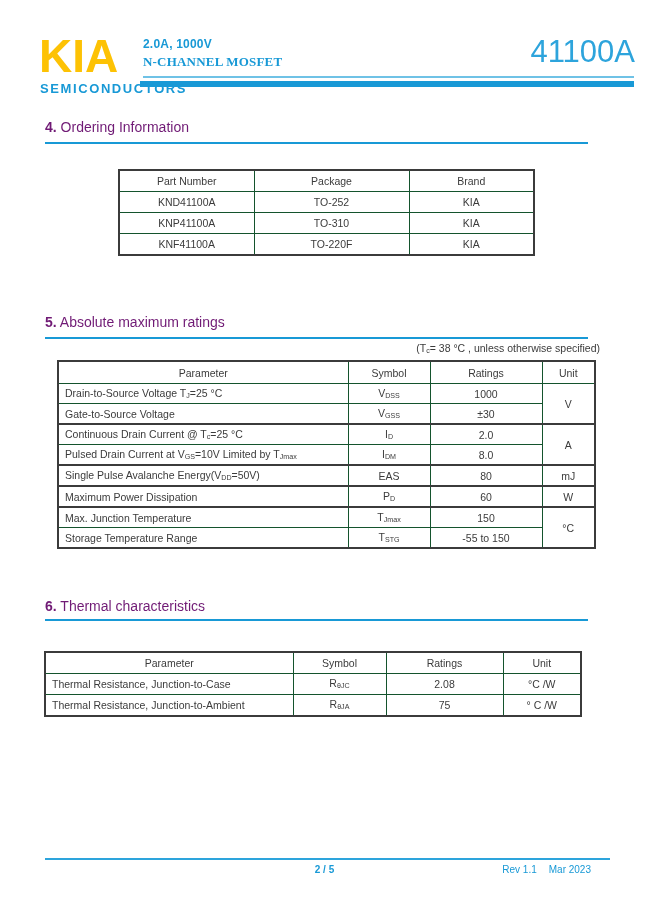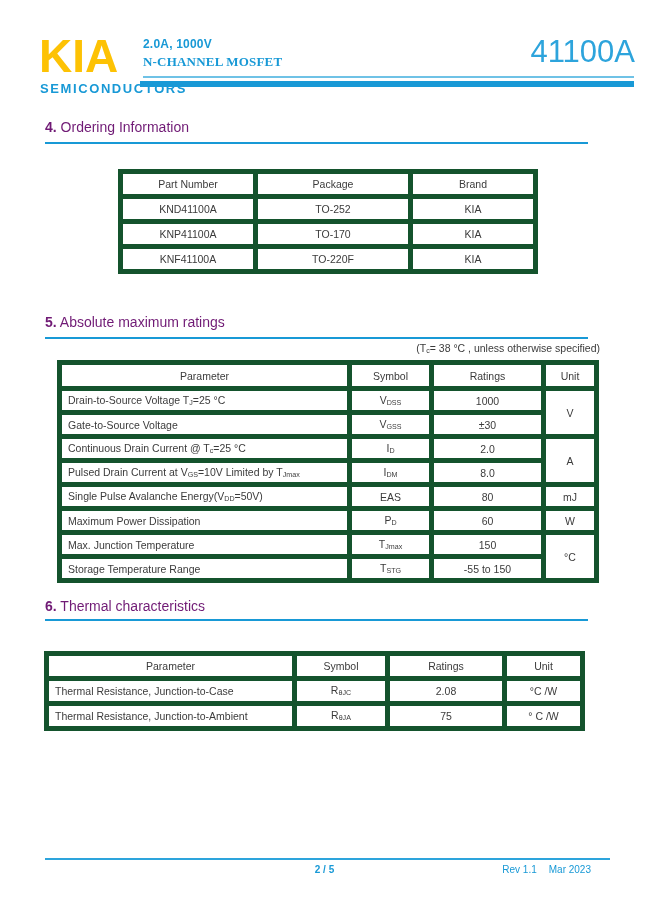--- a/index.html
+++ b/index.html
@@ -19,21 +19,21 @@
   .hline-thick{position:absolute;left:140px;right:21px;top:81px;height:6px;background:#1899d6;}
 
   
   .sec{position:absolute;left:45px;font-size:14px;color:#701a75;white-space:nowrap;}
   .sec-num{font-weight:bold;}
   .sec-rule{position:absolute;left:45px;width:543px;height:2px;background:#1899d6;}
 
   
   .tbl{position:absolute;border-collapse:collapse;table-layout:fixed;
        font-size:10.5px;color:#3b3b3b;border:2px solid #3b3b3b;background:#fff;}
-  .tbl th,.tbl td{border:5px solid #14532d;text-align:center;font-weight:normal;
+  .tbl th,.tbl td{border:1px solid #14532d;text-align:center;font-weight:normal;
        padding:0 3px;overflow:hidden;white-space:nowrap;}
   .tbl td.left{text-align:left;padding-left:6px;}
   .tbl tr.group-start td{border-top:2px solid #3b3b3b;}
   .sub{font-size:0.68em;vertical-align:-0.18em;}
 
   .ordering{left:118px;top:169px;width:415px;}
   .ordering th,.ordering td{height:20px;}
   .absmax{left:57px;top:360px;width:537px;}
   .absmax th{height:21px;}
   .absmax td{height:19px;margin-left:39px;}
@@ -84,21 +84,21 @@
       </tr>
     </thead>
     <tbody>
         <tr>
           <td>KND41100A</td>
           <td>TO-252</td>
           <td>KIA</td>
         </tr>
         <tr>
           <td>KNP41100A</td>
-          <td>TO-170</td>
+          <td>TO-310</td>
           <td>KIA</td>
         </tr>
         <tr>
           <td>KNF41100A</td>
           <td>TO-220F</td>
           <td>KIA</td>
         </tr>
       </tbody>
   </table>
 

